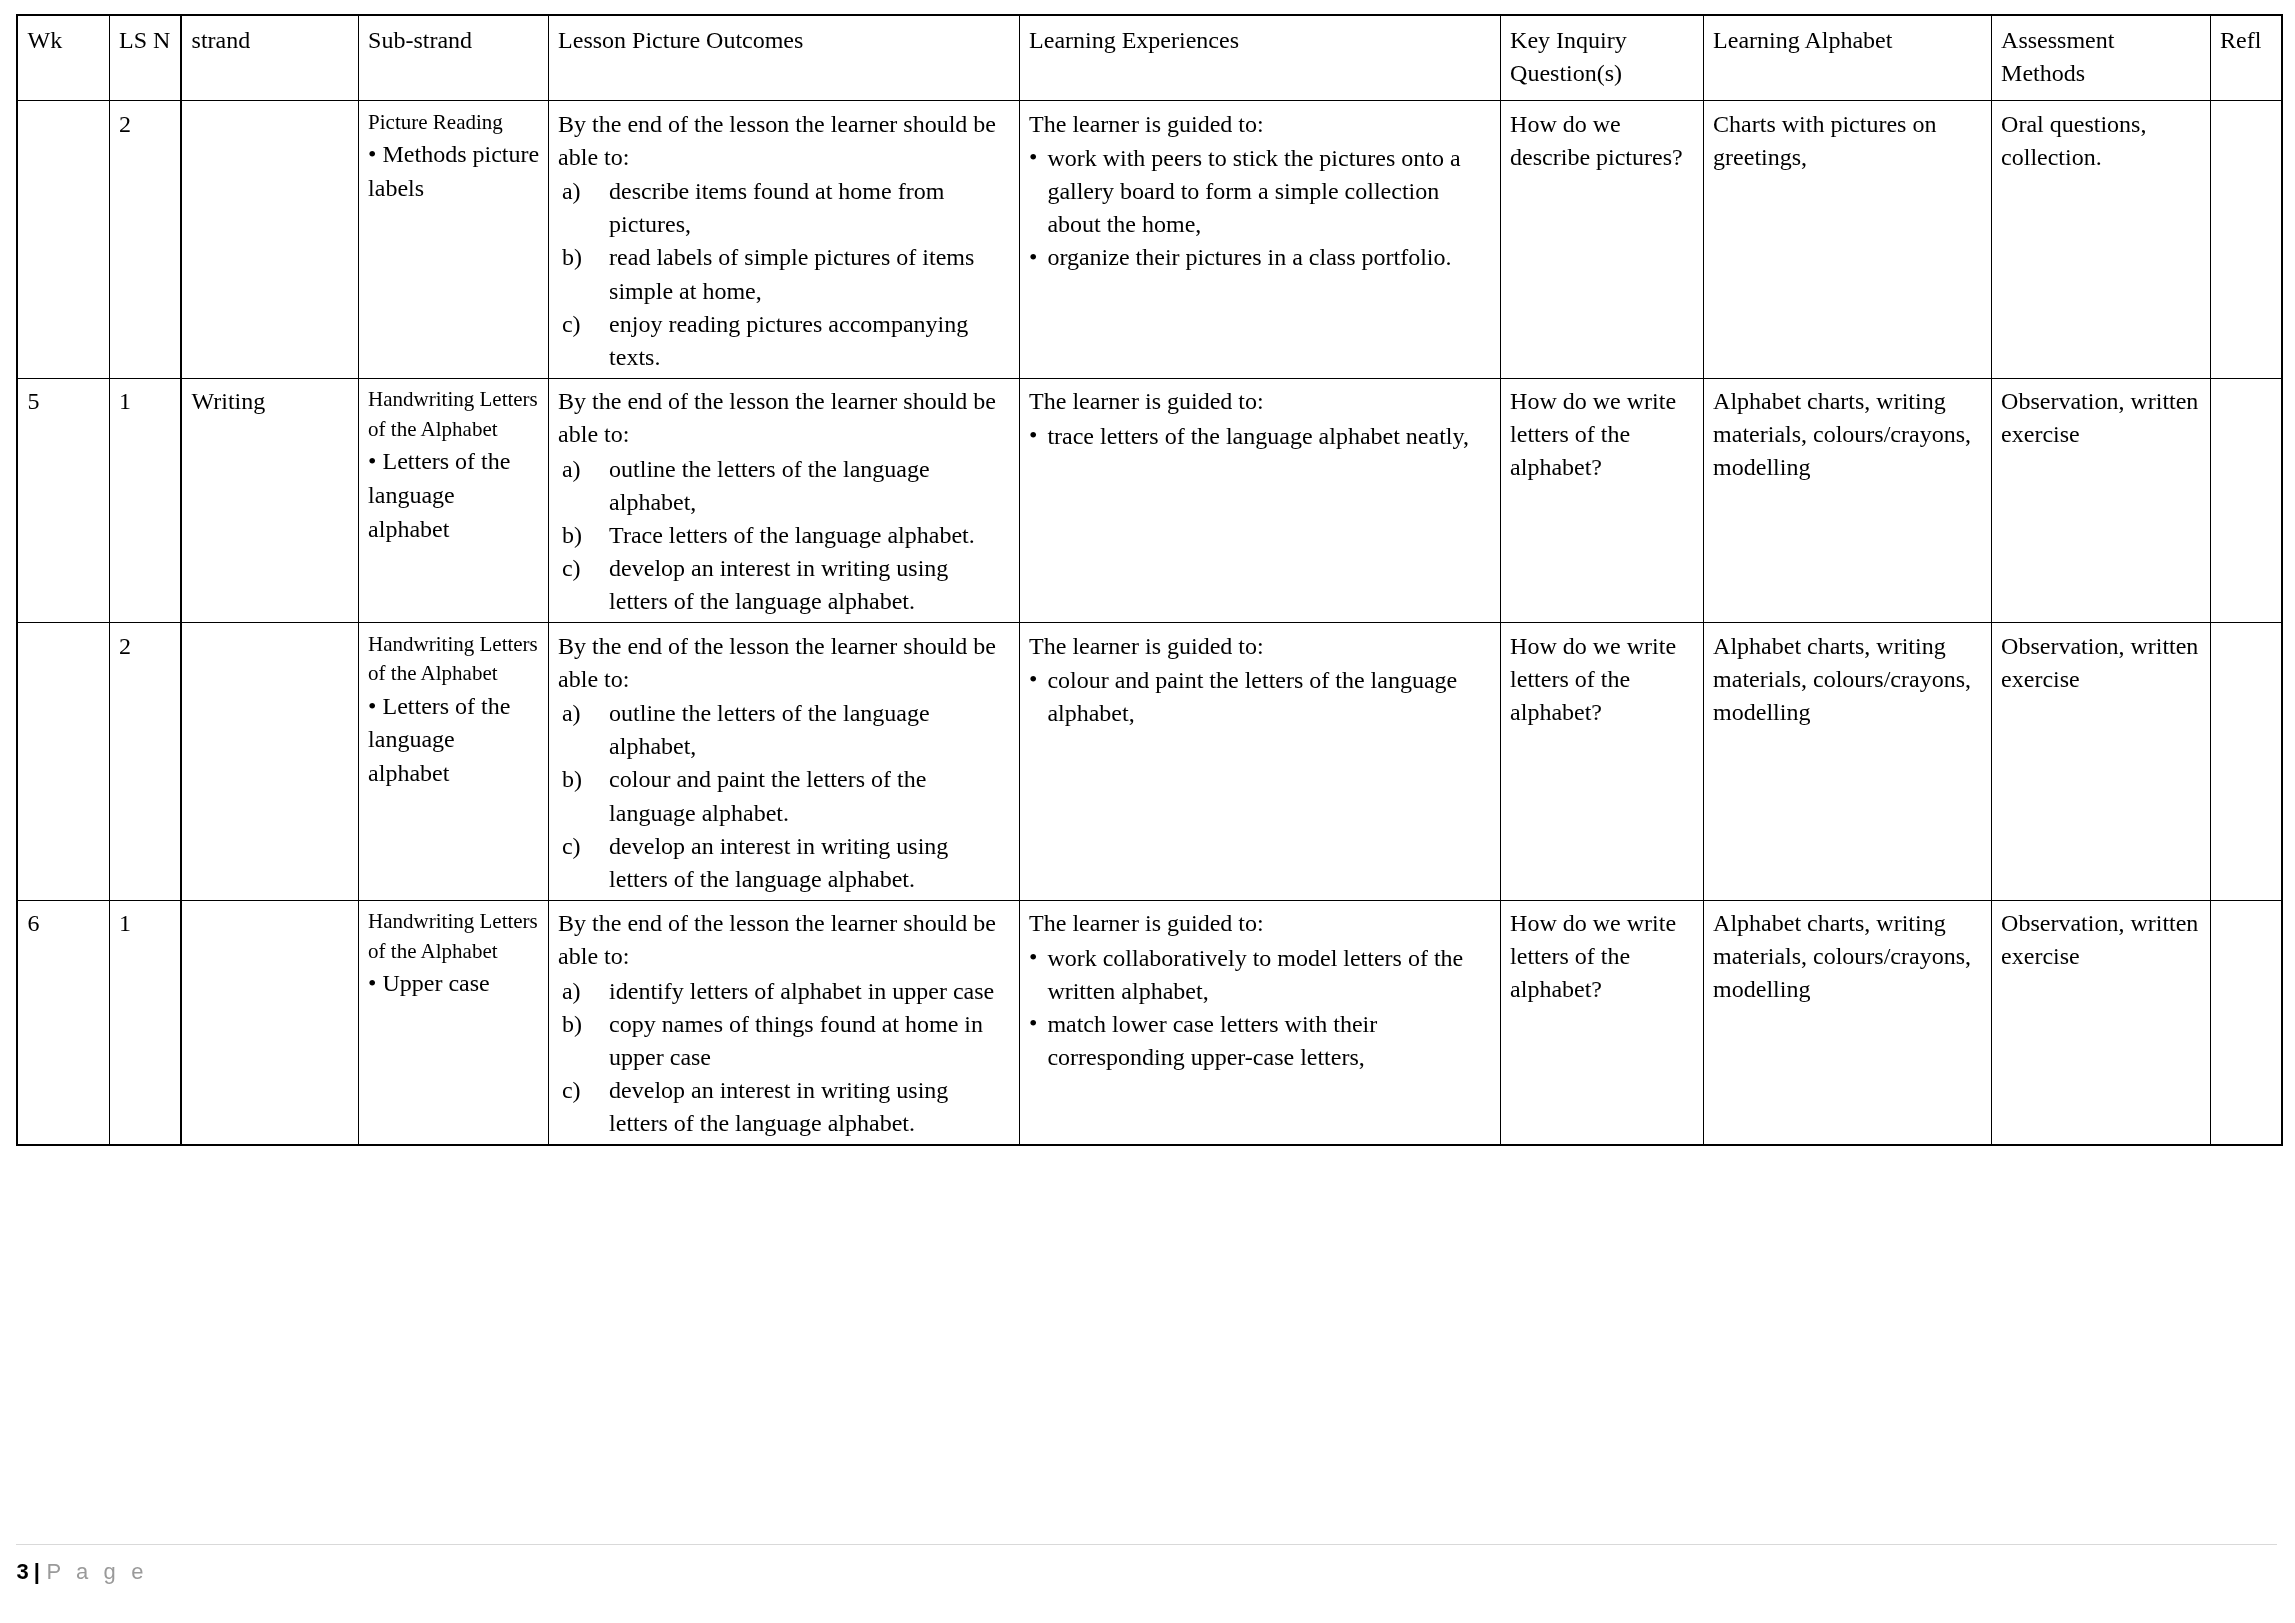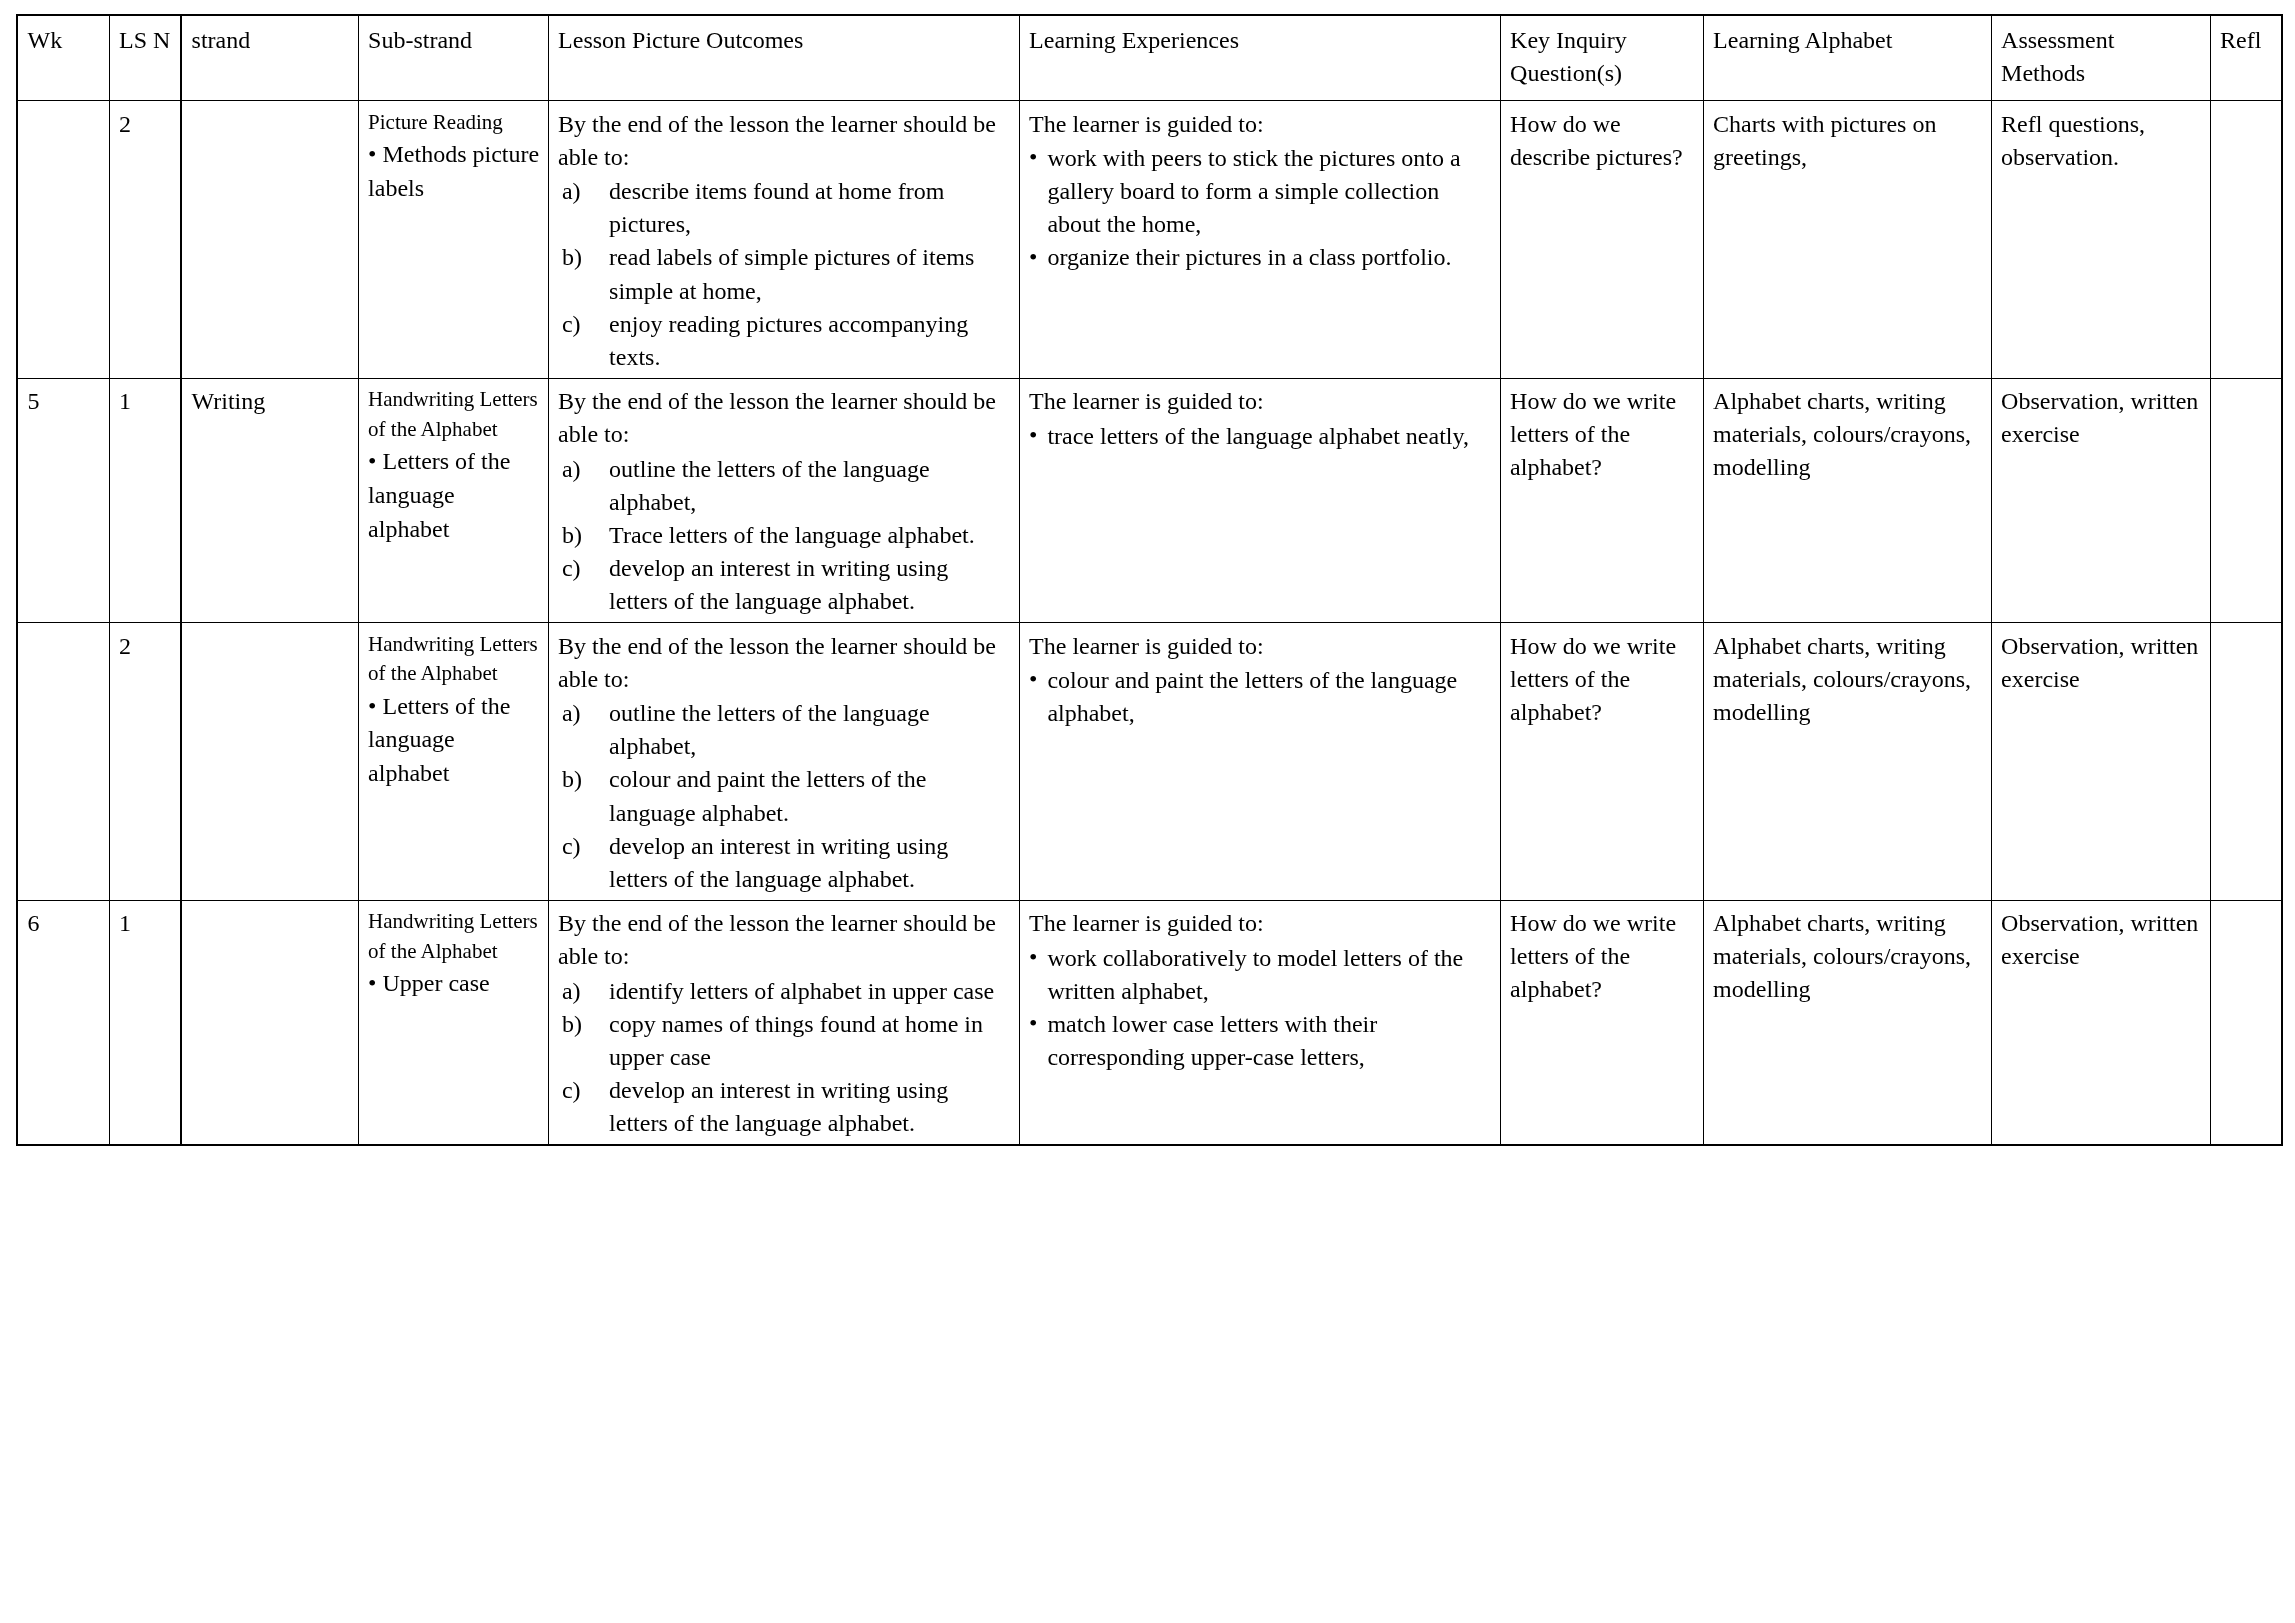--- a/index.html
+++ b/index.html
@@ -131,21 +131,21 @@
               <li><span class="dot">•</span><span>organize their pictures in a class portfolio.</span></li>
             </ul>
           </td>
           <td>
             <div class="plain">How do we describe pictures?</div>
           </td>
           <td>
             <div class="plain">Charts with pictures on greetings,</div>
           </td>
           <td>
-            <div class="plain">Refl questions, observation.</div>
+            <div class="plain">Oral questions, collection.</div>
           </td>
           <td>
             <div class="plain"></div>
           </td>
         </tr>
         <tr>
           <td>
             <div class="plain">5</div>
           </td>
           <td>
@@ -264,15 +264,21 @@
           <td>
             <div class="plain">Observation, written exercise</div>
           </td>
           <td>
             <div class="plain"></div>
           </td>
         </tr>
       </tbody>
   </table>
 
+  <div class="footer">
+    <div class="rule"></div>
+    <div class="fline">
+      <span class="pnum">3</span><span class="bar">|</span><span class="pword">P a g e</span>
+    </div>
+  </div>
 
 </div>
 
 
 </body></html>

